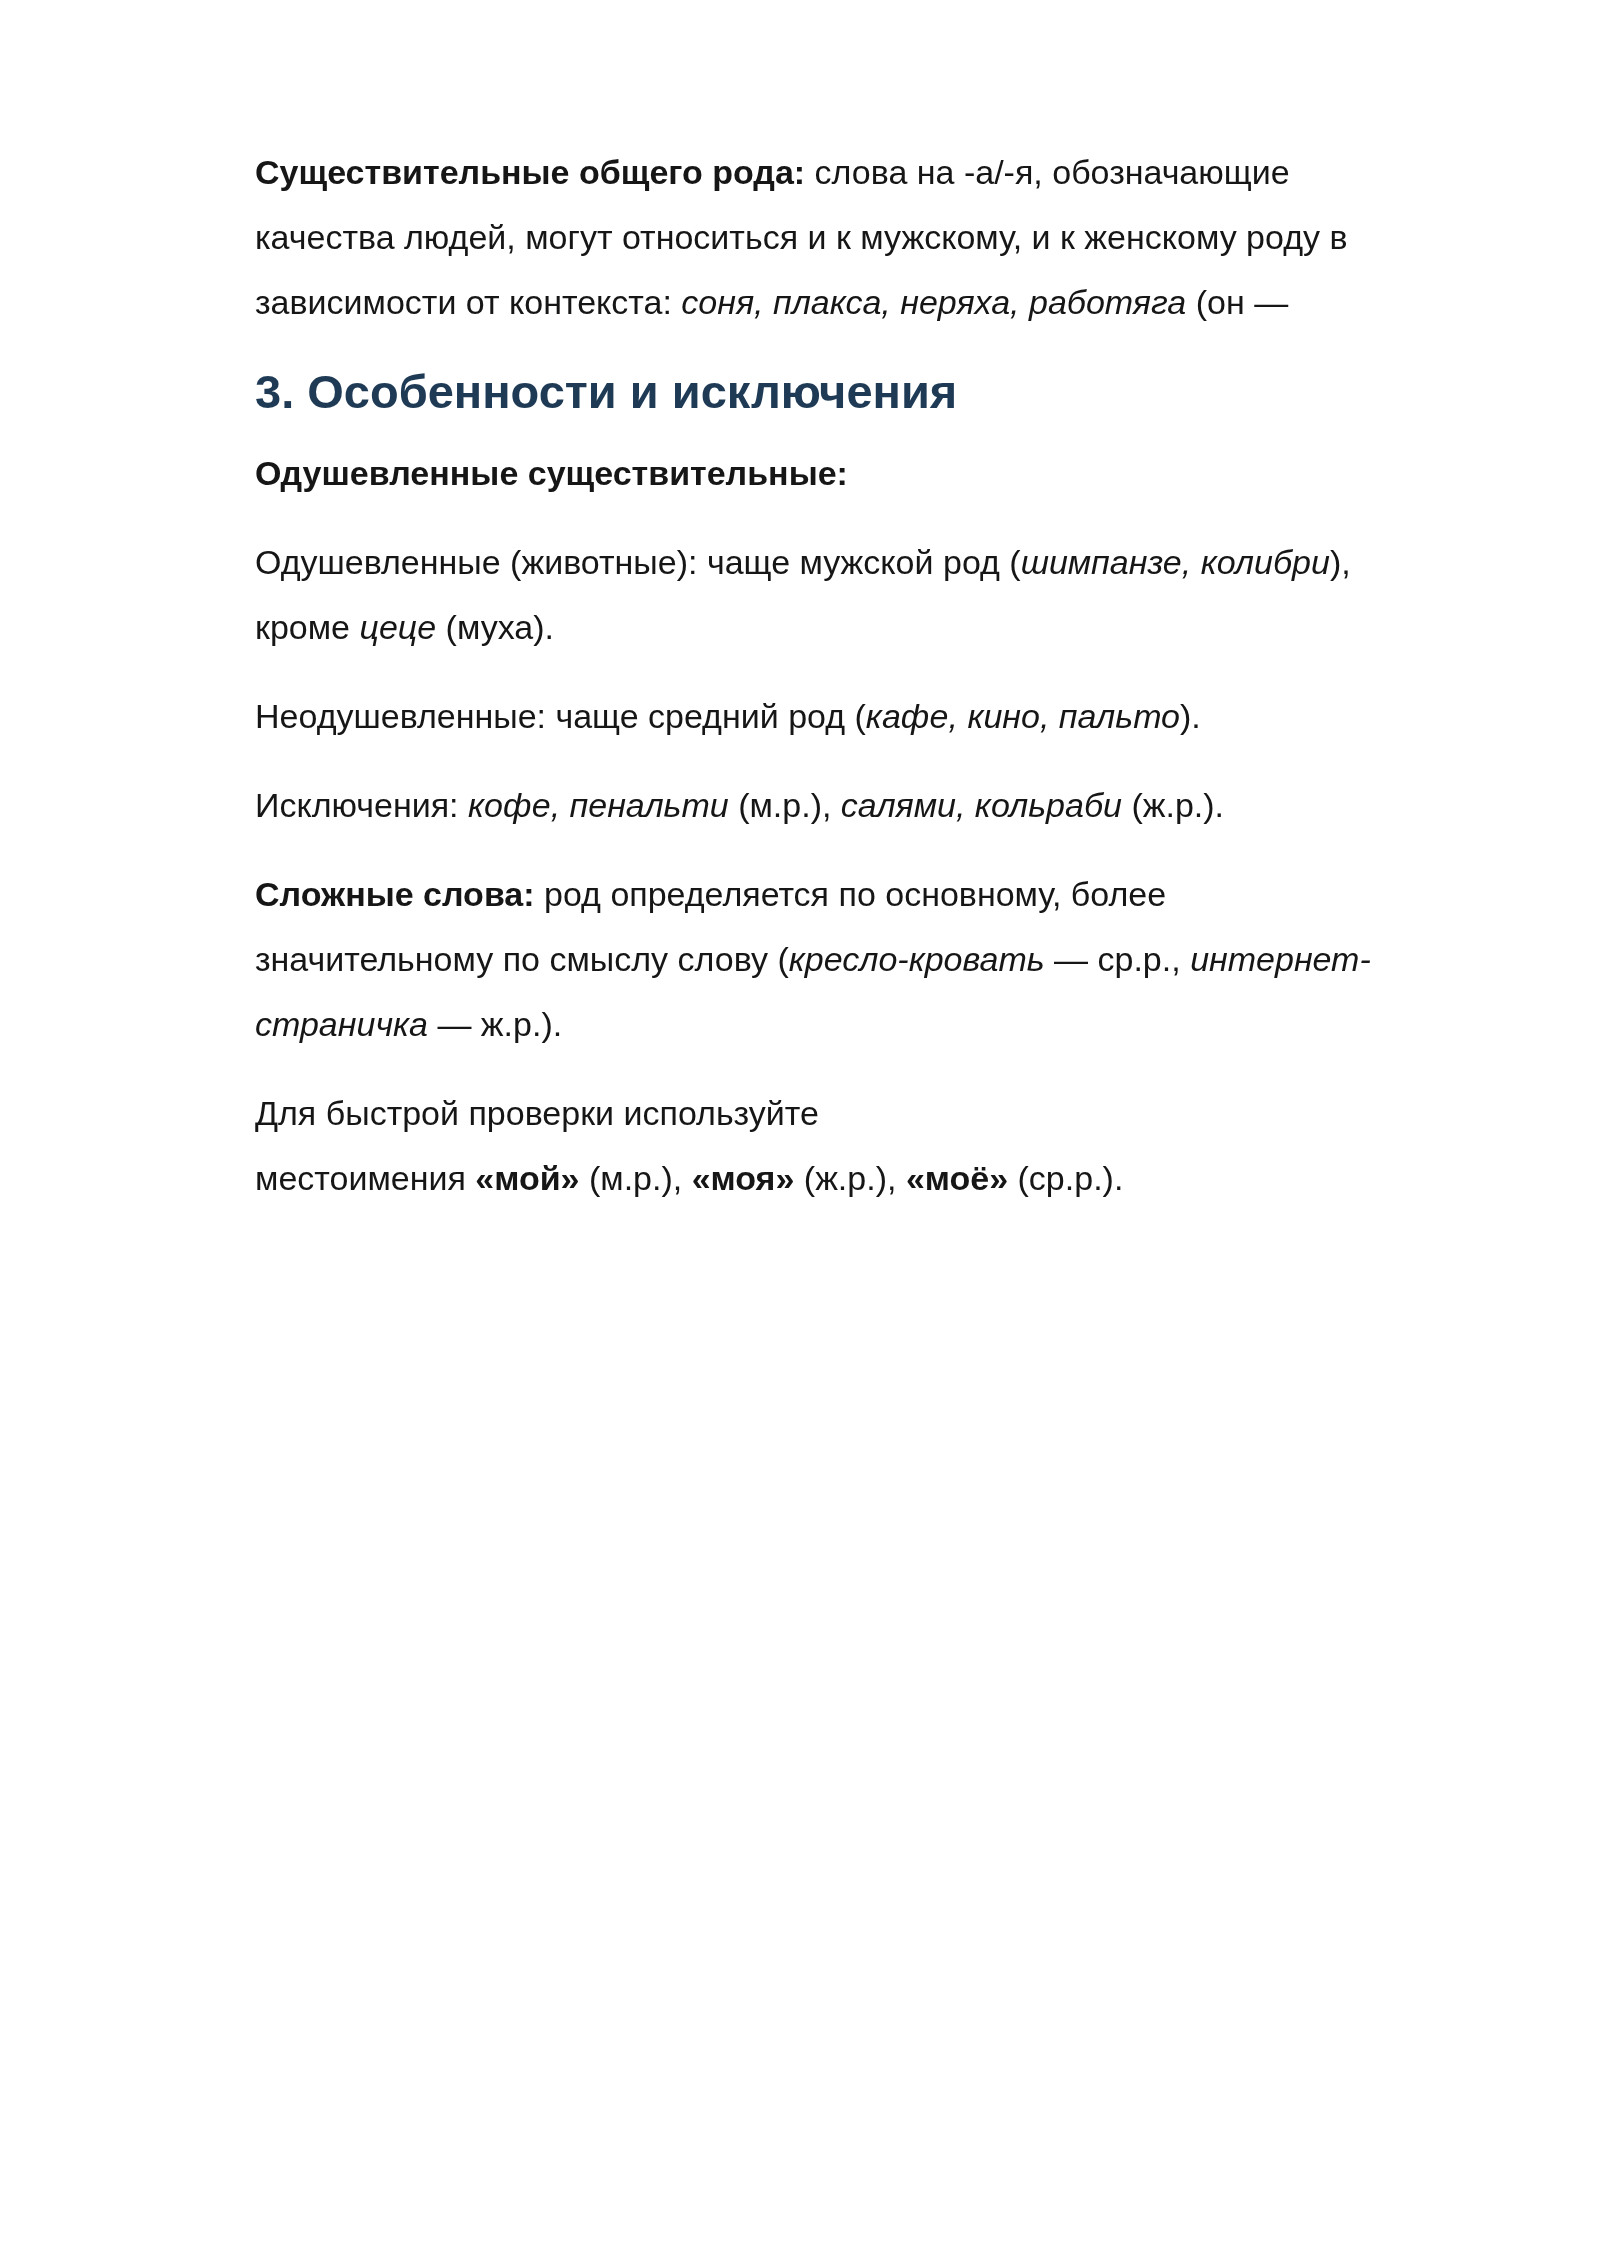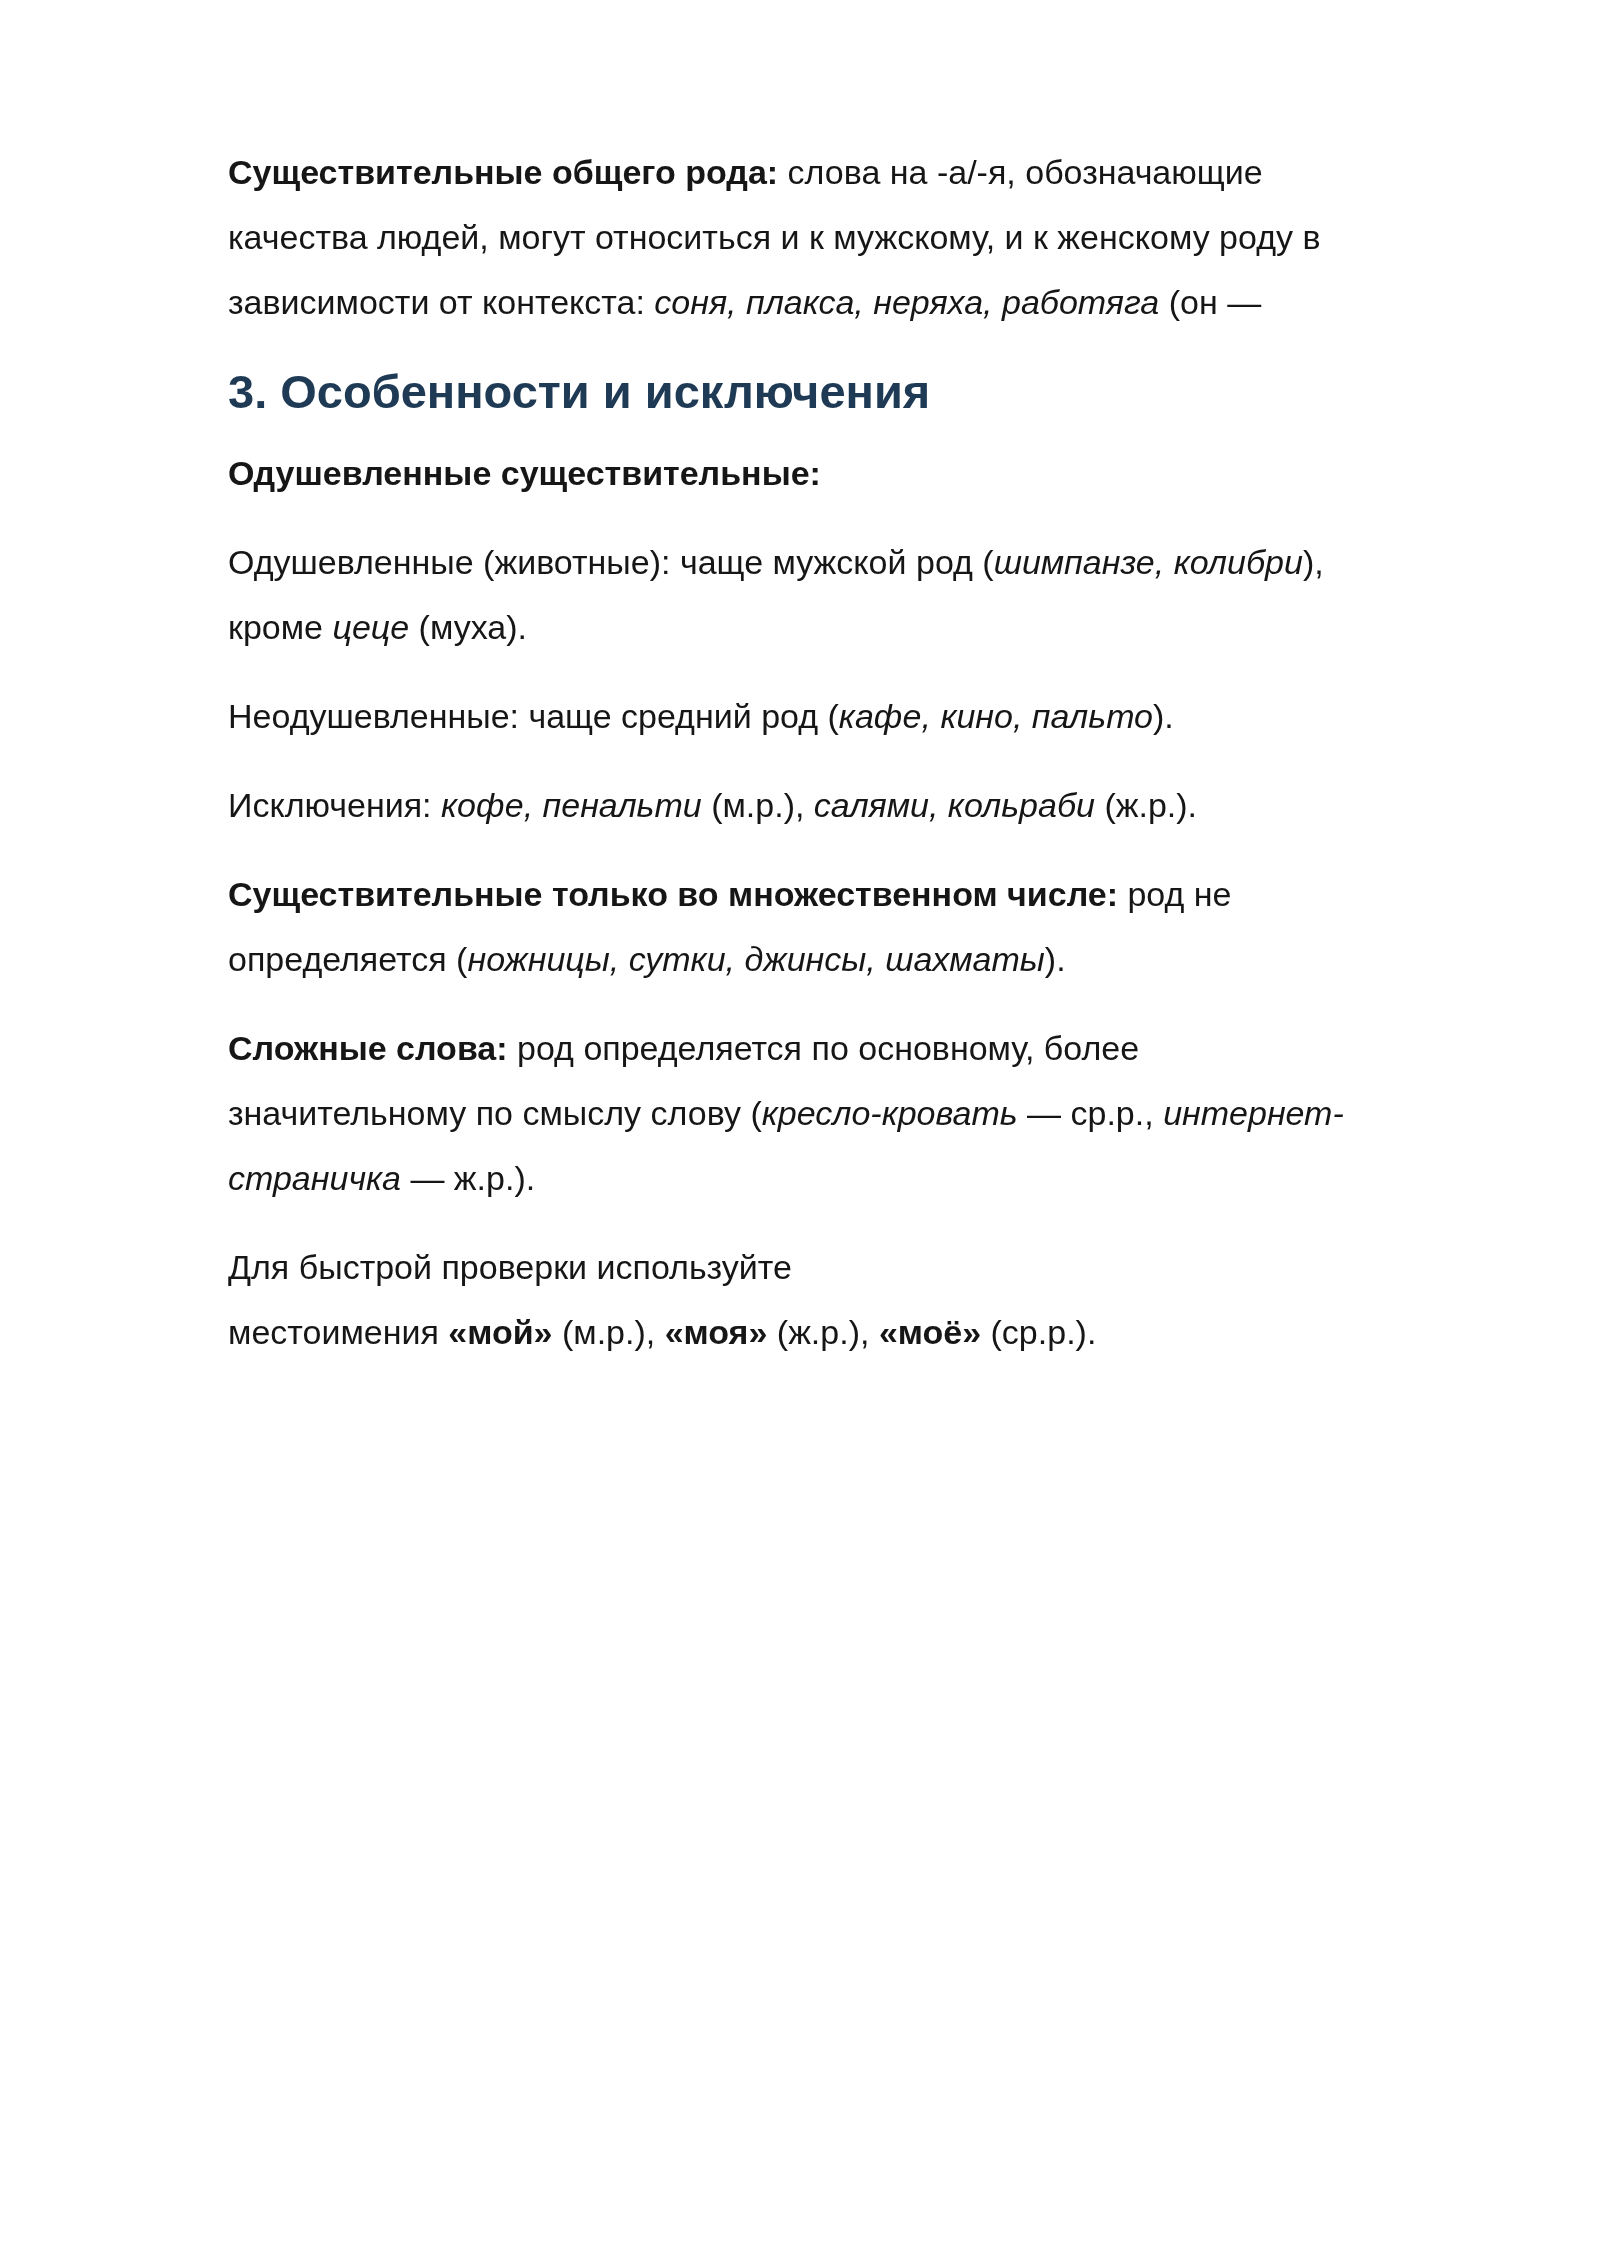--- a/index.html
+++ b/index.html
@@ -10,20 +10,21 @@
     background: #ffffff;
     font-family: "Liberation Sans", sans-serif;
     color: var(--body-color, #161616);
     overflow: hidden;
   }
   .page {
     width: 1600px;
     height: 1754px;
     background: var(--page-bg, #ffffff);
     position: relative;
+    padding-left: 27px;
   }
   .content {
     padding: 140px 120px 0 228px;
   }
   .paragraph {
     font-size: 34px;
     line-height: 65px;
     margin: 0 0 24px 0;
   }
   .line { white-space: pre-wrap; }
@@ -56,24 +57,20 @@
         <div class="line"><span class="run">Одушевленные (животные): чаще мужской род (</span><span class="run italic">шимпанзе, колибри</span><span class="run">),</span></div>
         <div class="line"><span class="run">кроме </span><span class="run italic">цеце</span><span class="run"> (муха).</span></div>
       </div>
       <div class="paragraph">
         <div class="line"><span class="run">Неодушевленные: чаще средний род (</span><span class="run italic">кафе, кино, пальто</span><span class="run">).</span></div>
       </div>
       <div class="paragraph">
         <div class="line"><span class="run">Исключения: </span><span class="run italic">кофе, пенальти</span><span class="run"> (м.р.), </span><span class="run italic">салями, кольраби</span><span class="run"> (ж.р.).</span></div>
       </div>
       <div class="paragraph">
-        <div class="line"><span class="run bold">Существительные только во множественном числе:</span><span class="run"> род не</span></div>
-        <div class="line"><span class="run">определяется (</span><span class="run italic">ножницы, сутки, джинсы, шахматы</span><span class="run">).</span></div>
-      </div>
-      <div class="paragraph">
         <div class="line"><span class="run bold">Сложные слова:</span><span class="run"> род определяется по основному, более</span></div>
         <div class="line"><span class="run">значительному по смыслу слову (</span><span class="run italic">кресло-кровать</span><span class="run"> — ср.р., </span><span class="run italic">интернет-</span></div>
         <div class="line"><span class="run italic">страничка</span><span class="run"> — ж.р.).</span></div>
       </div>
       <div class="paragraph">
         <div class="line"><span class="run">Для быстрой проверки используйте</span></div>
         <div class="line"><span class="run">местоимения </span><span class="run bold">«мой»</span><span class="run"> (м.р.), </span><span class="run bold">«моя»</span><span class="run"> (ж.р.), </span><span class="run bold">«моё»</span><span class="run"> (ср.р.).</span></div>
       </div>
     </main>
 </div>

